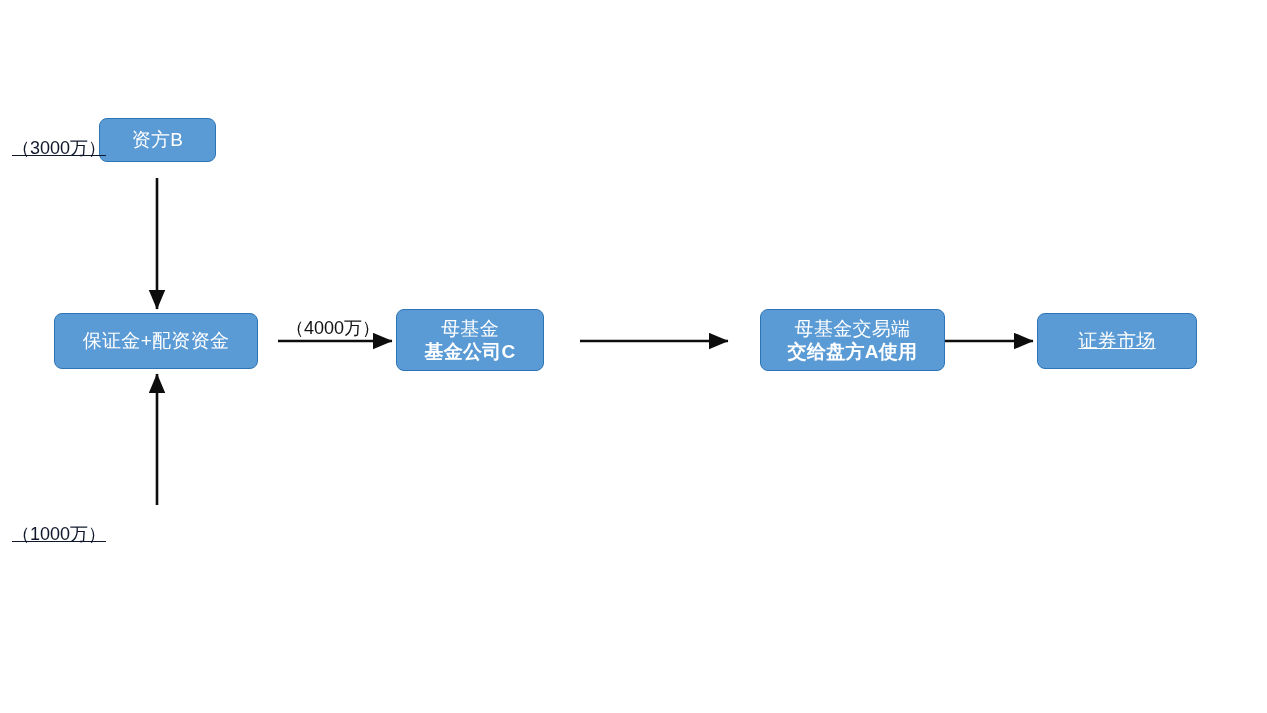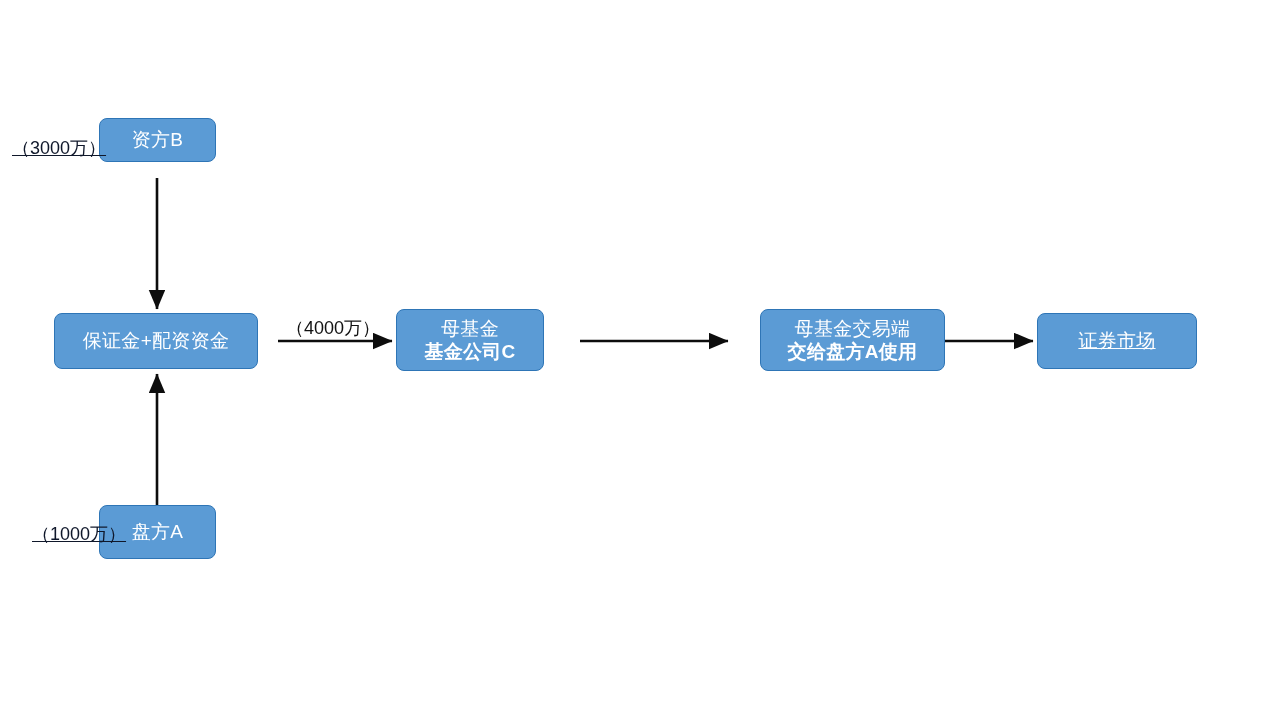--- a/index.html
+++ b/index.html
@@ -88,24 +88,21 @@
     <line x1="580" y1="341" x2="728" y2="341" marker-end="url(#arrowhead)"></line>
 
     <line x1="917" y1="341" x2="1033" y2="341" marker-end="url(#arrowhead)"></line>
   </svg>
 
   <div class="node" style="left:99px; top:118px; width:117px; height:44px;">
     <span>资方B</span>
   </div>
   <div class="amount-label" style="left:12px; top:136px;">（3000万）</div>
 
-  <div class="node" style="left:99px; top:505px; width:117px; height:54px;">
-    <span>盘方A</span>
-  </div>
-  <div class="amount-label" style="left:12px; top:522px;margin-left:20px;">（1000万）</div>
+  <div class="amount-label" style="left:12px; top:522px;">（1000万）</div>
 
   <div class="node" style="left:54px; top:313px; width:204px; height:56px;">
     <span>保证金+配资资金</span>
   </div>
 
   <div class="edge-label" style="left:286px; top:316px;">（4000万）</div>
 
   <div class="node" style="left:396px; top:309px; width:148px; height:62px;">
     <span class="line1">母基金</span>
     <span class="line2">基金公司C</span>

